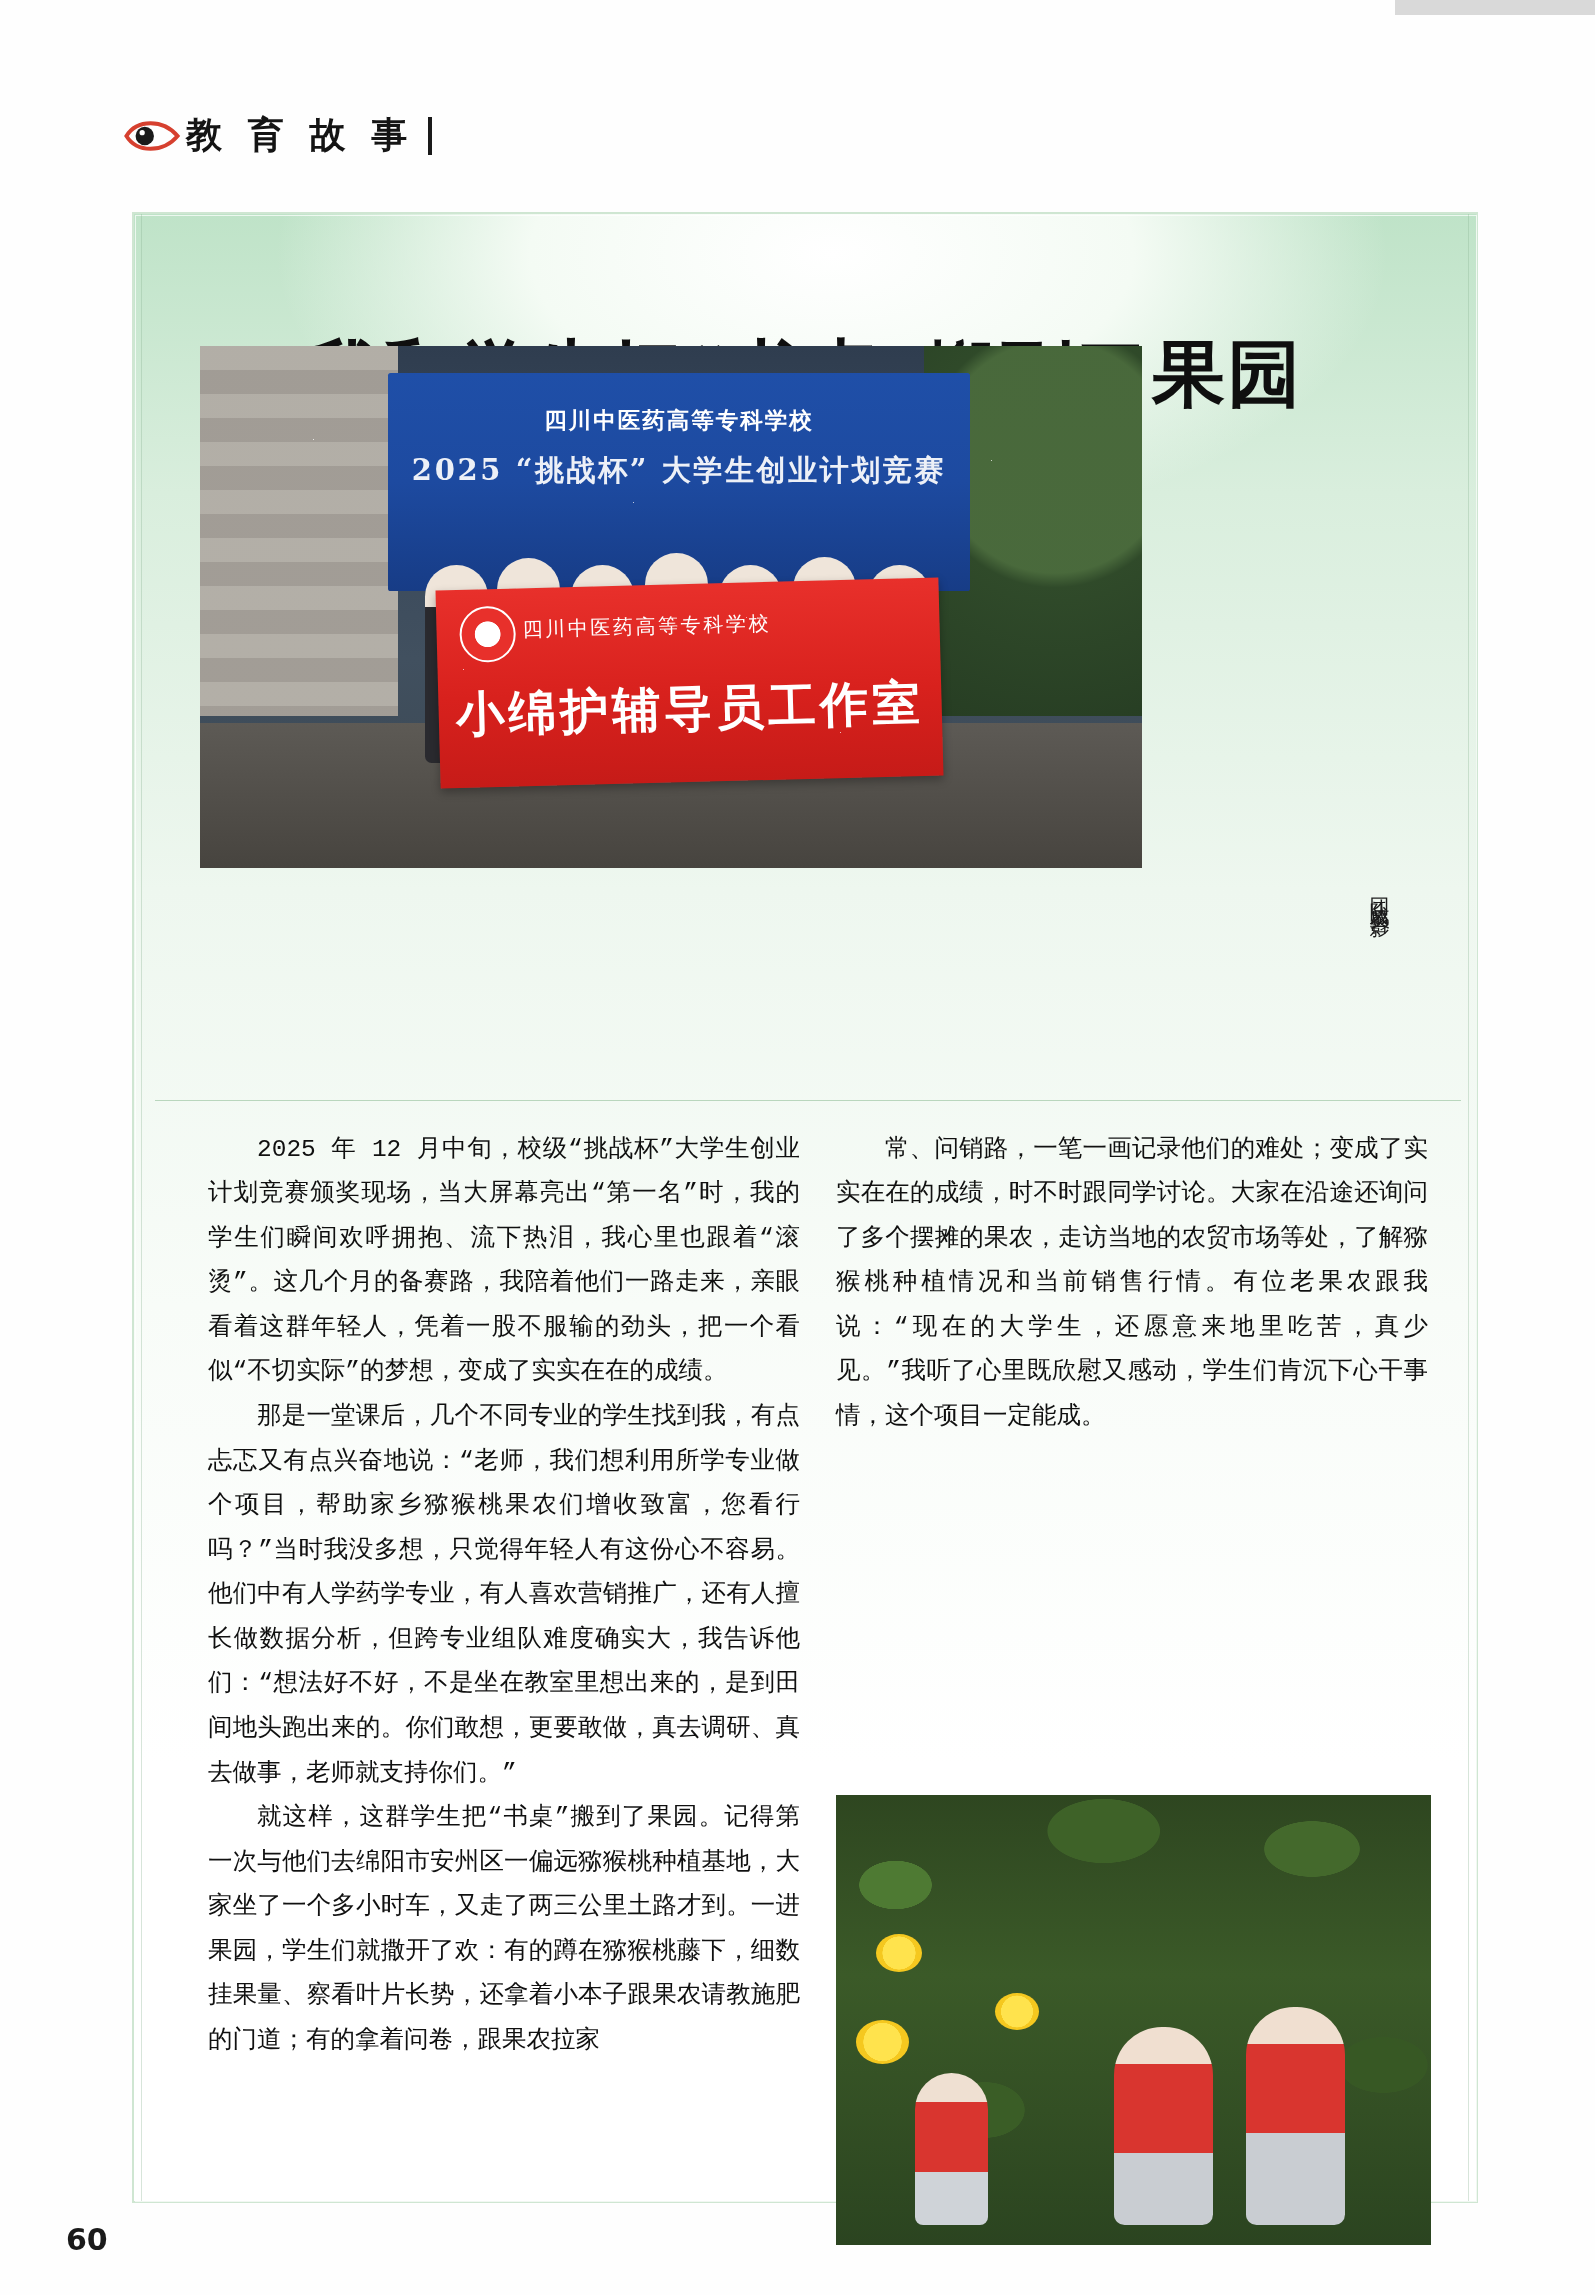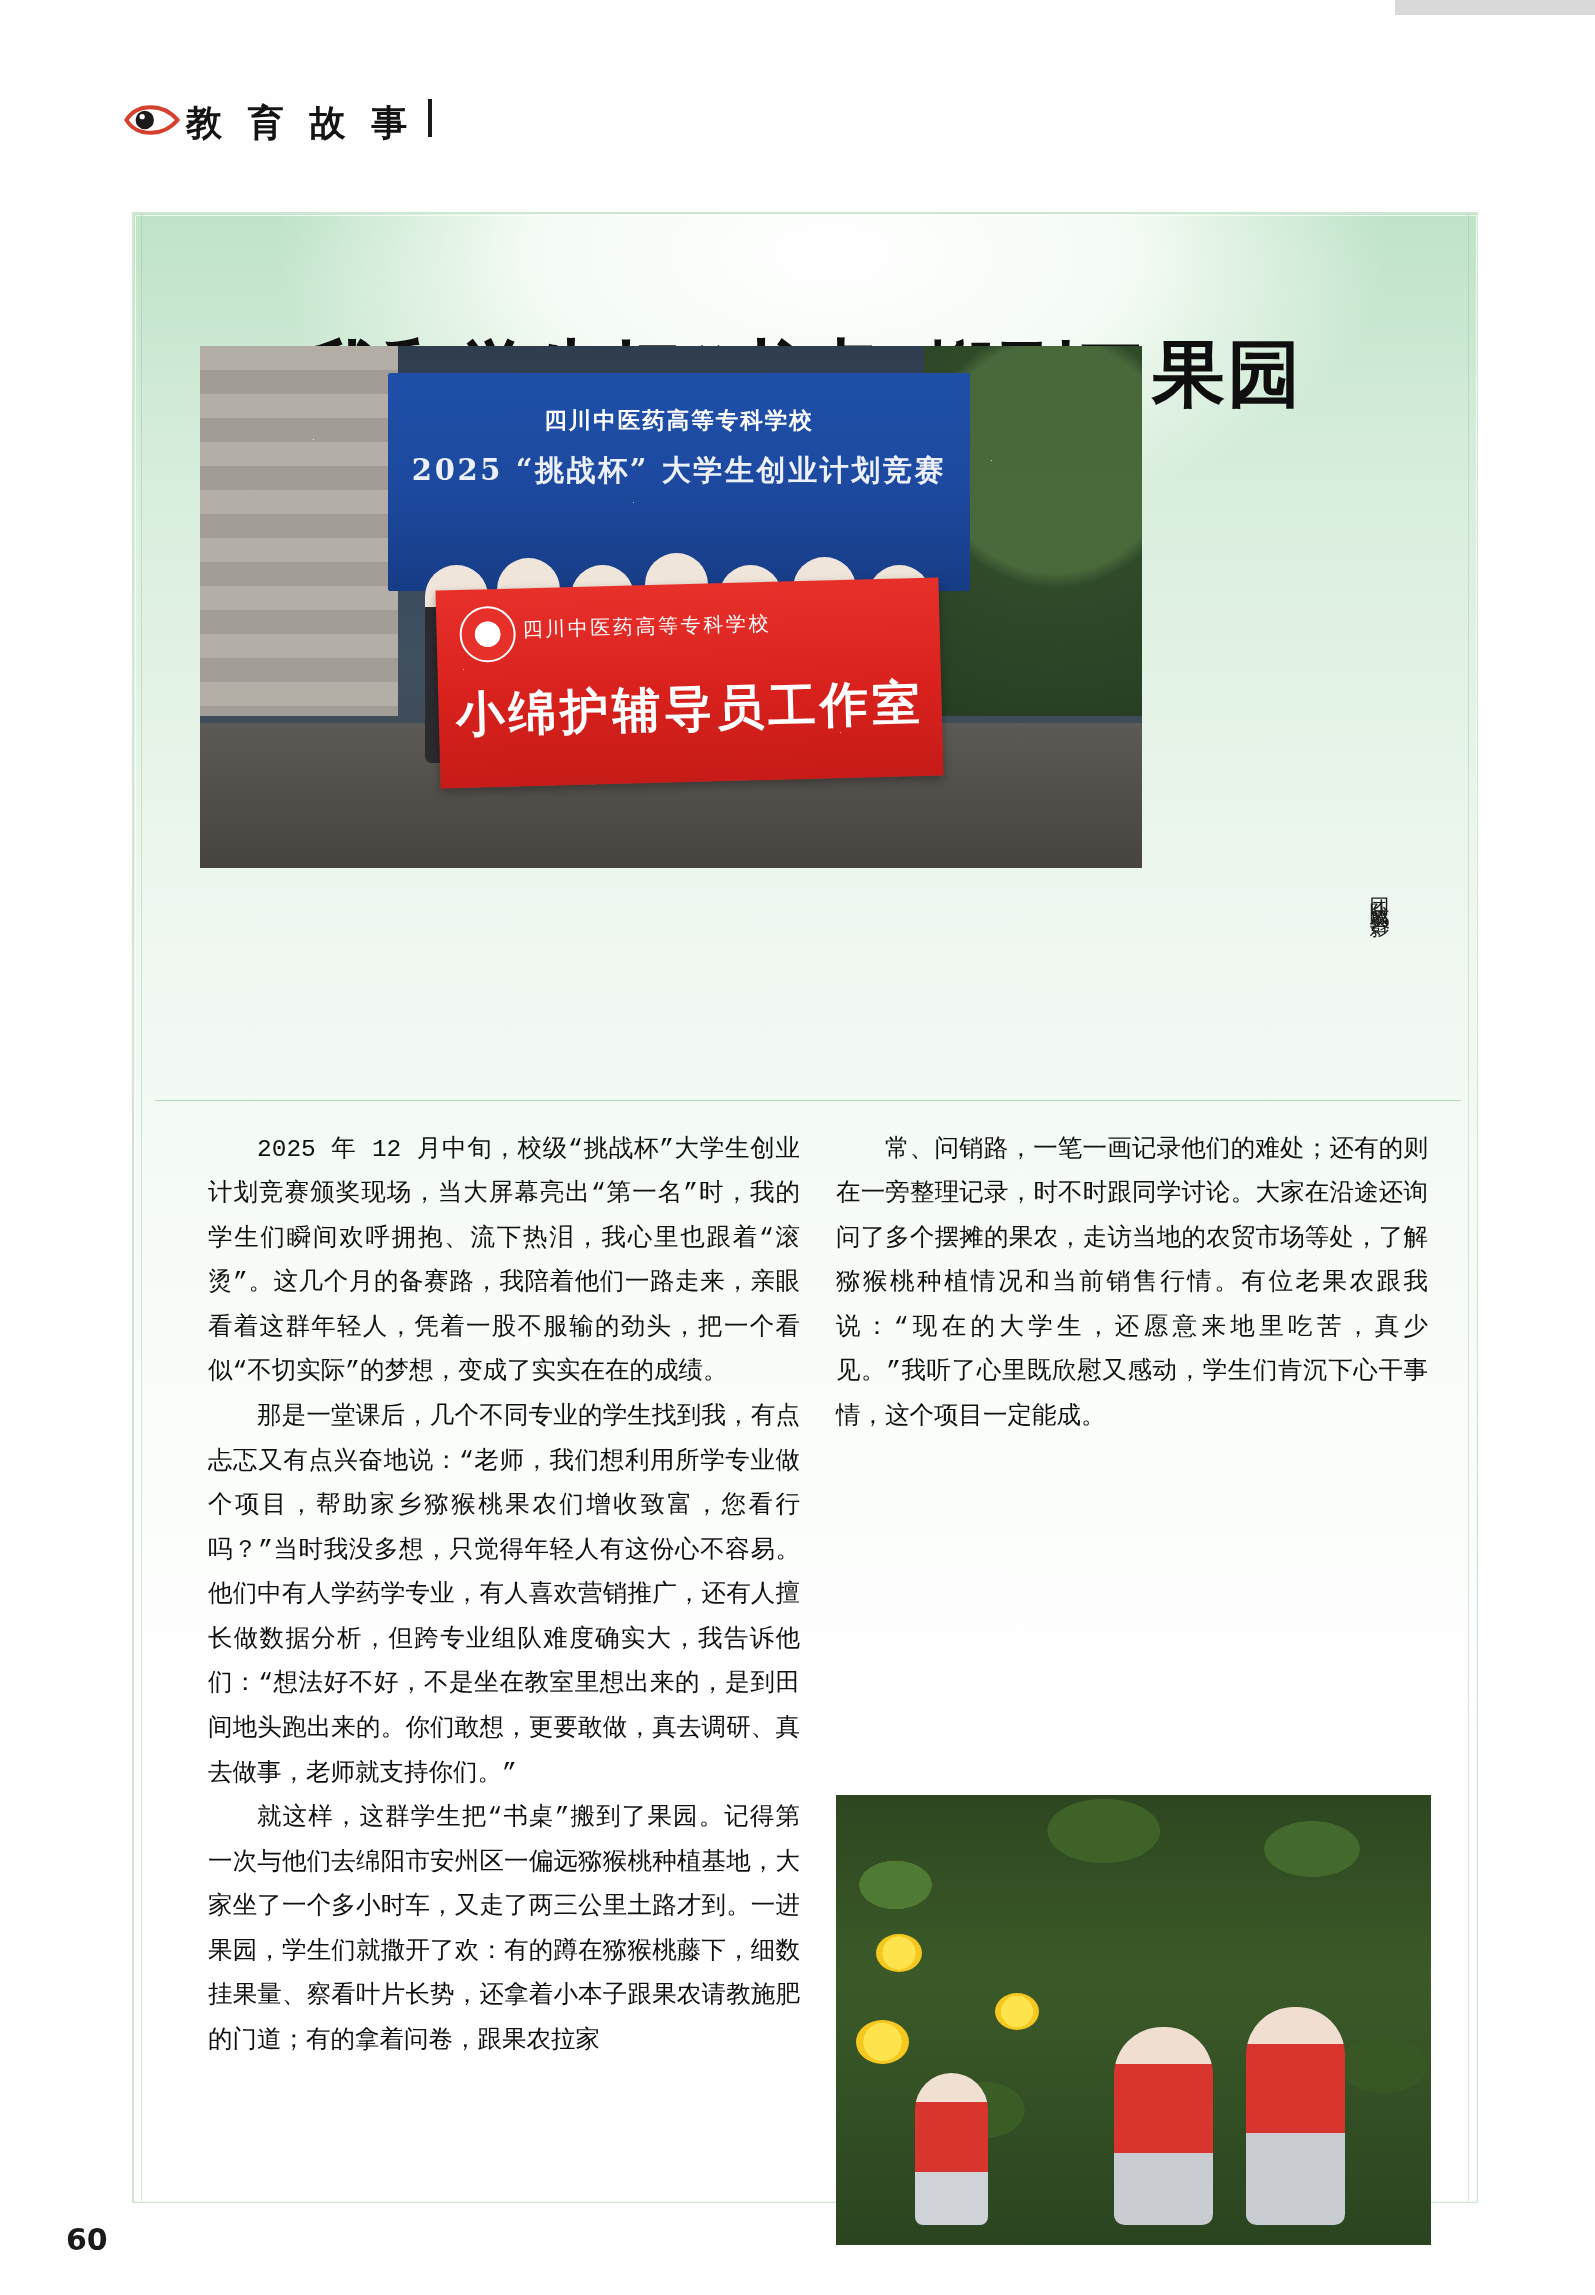--- a/index.html
+++ b/index.html
@@ -28,21 +28,21 @@
     width: 200px; height: 14.5px;
     background: #d9d9d9;
   }
 
   
   .header {
     position: absolute;
     left: 122px; top: 99px;
     width: 410px; height: 73px;
     display: flex;
-    align-items: flex-start;
+    align-items: center;
   }
   .eye-icon {
     width: 60px; height: 42px;
     position: relative;
     flex: 0 0 auto;
   }
   .eye-icon svg { display:block; }
   .header-title {
     font-family: "DejaVu Serif", serif;
     font-weight: bold;
@@ -338,21 +338,21 @@
 
     <div class="caption-vertical top-photo" style="left:1230px; top:668px;">团队成员合影。</div>
 
     <div class="body-area" style="left:21px; top:886px;">
       <div class="col col-left">
         <p>2025 年 12 月中旬，校级“挑战杯”大学生创业计划竞赛颁奖现场，当大屏幕亮出“第一名”时，我的学生们瞬间欢呼拥抱、流下热泪，我心里也跟着“滚烫”。这几个月的备赛路，我陪着他们一路走来，亲眼看着这群年轻人，凭着一股不服输的劲头，把一个看似“不切实际”的梦想，变成了实实在在的成绩。</p>
         <p>那是一堂课后，几个不同专业的学生找到我，有点忐忑又有点兴奋地说：“老师，我们想利用所学专业做个项目，帮助家乡猕猴桃果农们增收致富，您看行吗？”当时我没多想，只觉得年轻人有这份心不容易。他们中有人学药学专业，有人喜欢营销推广，还有人擅长做数据分析，但跨专业组队难度确实大，我告诉他们：“想法好不好，不是坐在教室里想出来的，是到田间地头跑出来的。你们敢想，更要敢做，真去调研、真去做事，老师就支持你们。”</p>
         <p>就这样，这群学生把“书桌”搬到了果园。记得第一次与他们去绵阳市安州区一偏远猕猴桃种植基地，大家坐了一个多小时车，又走了两三公里土路才到。一进果园，学生们就撒开了欢：有的蹲在猕猴桃藤下，细数挂果量、察看叶片长势，还拿着小本子跟果农请教施肥的门道；有的拿着问卷，跟果农拉家</p>
       </div>
       <div class="col col-right">
-        <p>常、问销路，一笔一画记录他们的难处；还有的则在一旁整理记录，时不时跟同学讨论。大家在沿途还询问了多个摆摊的果农，走访当地的农贸市场等处，了解猕猴桃种植情况和当前销售行情。有位老果农跟我说：“现在的大学生，还愿意来地里吃苦，真少见。”我听了心里既欣慰又感动，学生们肯沉下心干事情，这个项目一定能成。</p>
+        <p>常、问销路，一笔一画记录他们的难处；变成了实实在在的成绩，时不时跟同学讨论。大家在沿途还询问了多个摆摊的果农，走访当地的农贸市场等处，了解猕猴桃种植情况和当前销售行情。有位老果农跟我说：“现在的大学生，还愿意来地里吃苦，真少见。”我听了心里既欣慰又感动，学生们肯沉下心干事情，这个项目一定能成。</p>
       </div>
 
       <div class="photo-bottom">
         <div class="pb-leaves"></div>
         <div class="pb-flower" style="left:40px;  top:139px; width:46px; height:38px;"></div>
         <div class="pb-flower" style="left:20px;  top:225px; width:53px; height:44px;"></div>
         <div class="pb-flower" style="left:99px; top:284px; width:49px; height:41px;"></div>
         <div class="pb-flower" style="left:159px; top:198px; width:44px; height:37px;"></div>
         <div class="pb-flower" style="left:79px; top:370px; width:52px; height:42px;"></div>
         <div class="pb-person p1"></div>

